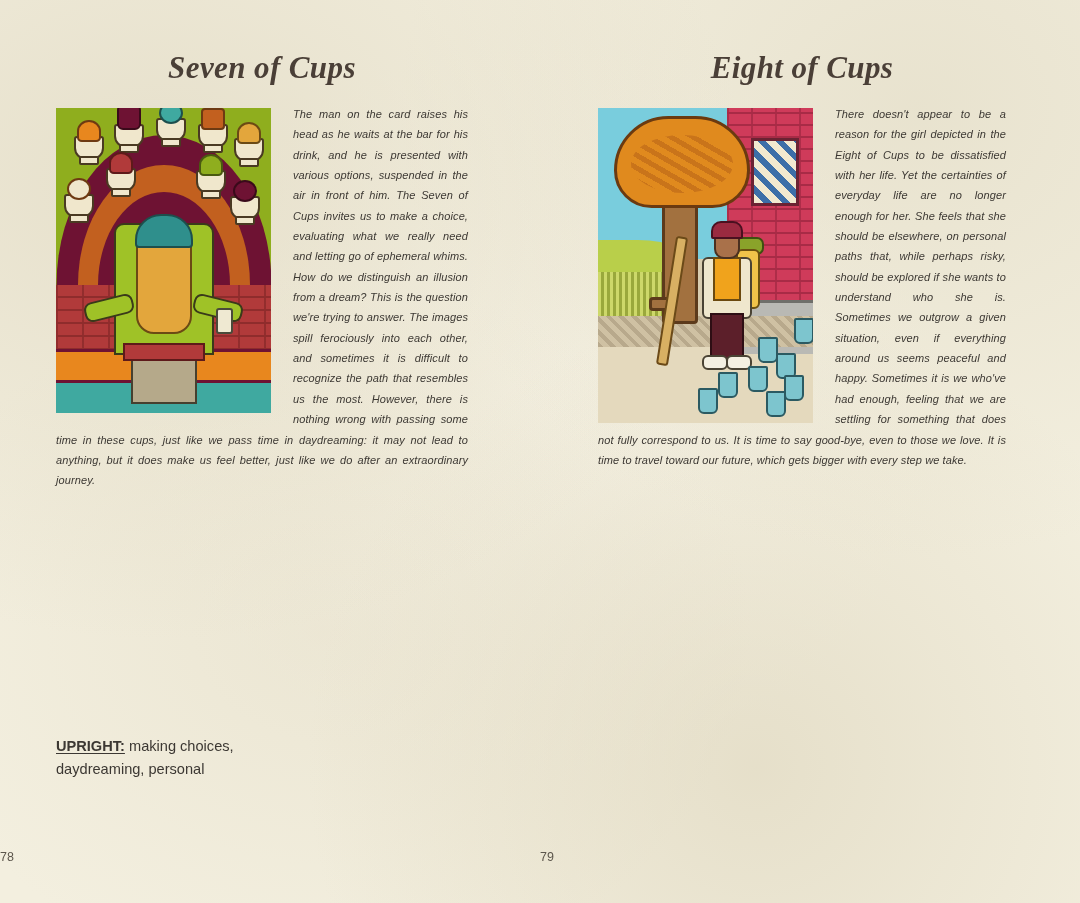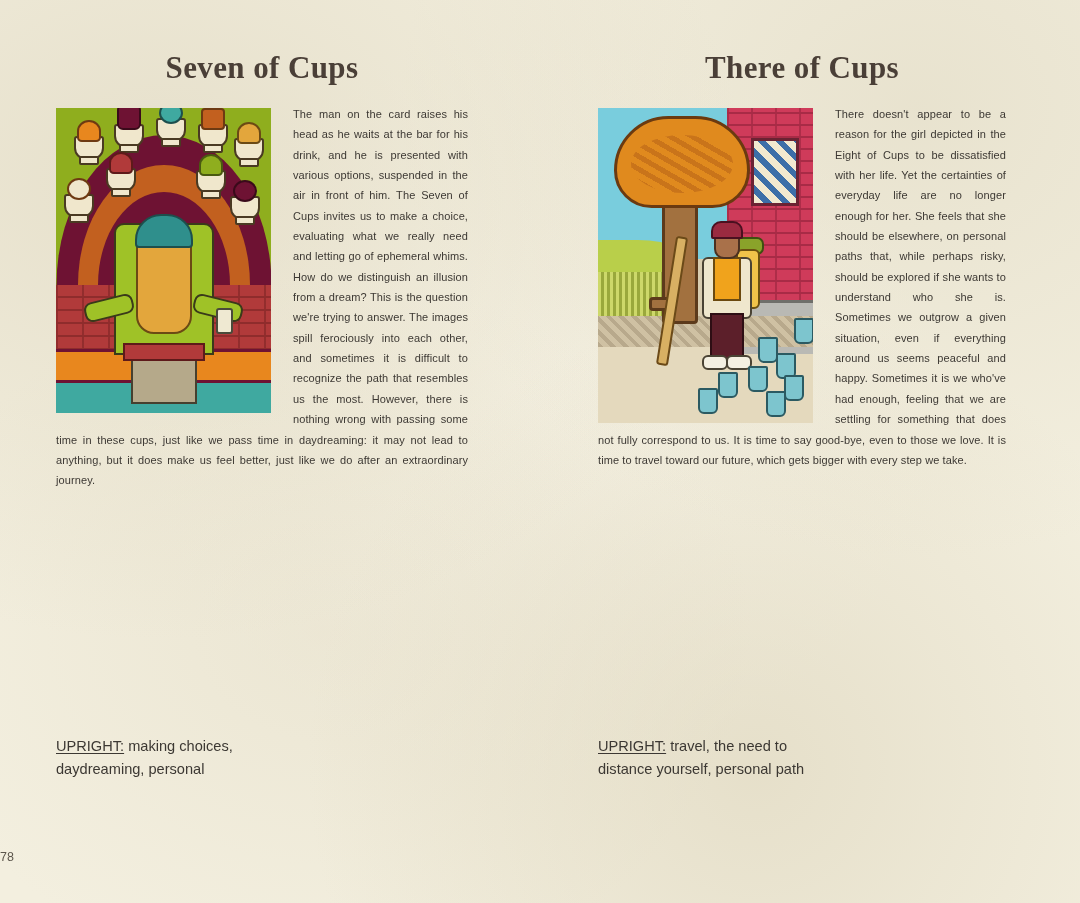--- a/index.html
+++ b/index.html
@@ -36,20 +36,21 @@
   .page {
     position: relative;
     width: 540px;
     height: 903px;
     box-sizing: border-box;
   }
   .page-inner {
     position: absolute;
     left: 0;
     right: 16px;
+    font-style: italic;
   }
   .page-left .page-inner { padding: 0 56px 0 56px; }
   .page-right .page-inner { padding: 0 58px 0 58px; }
 
   h1.card-title {
     font-family: "Liberation Serif", serif;
     font-weight: bold;
     font-size: 31px;
     text-align: center;
     color: #4a3f37;
@@ -93,21 +94,21 @@
   }
   .page-left .footer-block { padding: 0 56px; }
   .page-right .footer-block { padding: 0 58px; }
   .meaning {
     width: 50%;
     font-size: 14.6px;
     line-height: 1.55;
     color: #3c3833;
   }
   .meaning .kw {
-    font-weight: normal;
+    font-weight: bold;
     text-decoration: underline;
     text-underline-offset: 2px;
   }
   .folio {
     position: absolute;
     top: 850px;
     left: 0;
     right: 0;
     font-size: 12.5px;
     color: #5c564c;
@@ -352,21 +353,21 @@
       <div class="meaning">
         <span class="kw">UPRIGHT:</span><span> making choices, daydreaming, personal</span>
       </div>
     </div>
 
     <div class="folio">78</div>
   </section>
 
   <section class="page page-right">
     <div class="page-inner">
-      <h1 class="card-title">There of Cups</h1>
+      <h1 class="card-title">Eight of Cups</h1>
 
       <div class="body-block">
         <figure class="card-figure">
           <div class="ill8">
             <div class="sky"></div>
             <div class="bldg"></div>
             <div class="window"></div>
             <div class="hill"></div>
             <div class="field"></div>
             <div class="ground"></div>
@@ -397,20 +398,18 @@
           </div>
         </figure>
 
         <div class="prose">
           <p>There doesn't appear to be a reason for the girl depicted in the Eight of Cups to be dissatisfied with her life. Yet the certainties of everyday life are no longer enough for her. She feels that she should be elsewhere, on personal paths that, while perhaps risky, should be explored if she wants to understand who she is. Sometimes we outgrow a given situation, even if everything around us seems peaceful and happy. Sometimes it is we who've had enough, feeling that we are settling for something that does not fully correspond to us. It is time to say good-bye, even to those we love. It is time to travel toward our future, which gets bigger with every step we take.</p>
         </div>
       </div>
     </div>
 
     <div class="footer-block">
-      <div class="meaning">
-        <span class="kw">UPRIGHT:</span><span> travel, the need to distance yourself, personal path</span>
-      </div>
     </div>
 
+    <div class="folio">79</div>
   </section>
 
 </div>
 
 </body></html>

